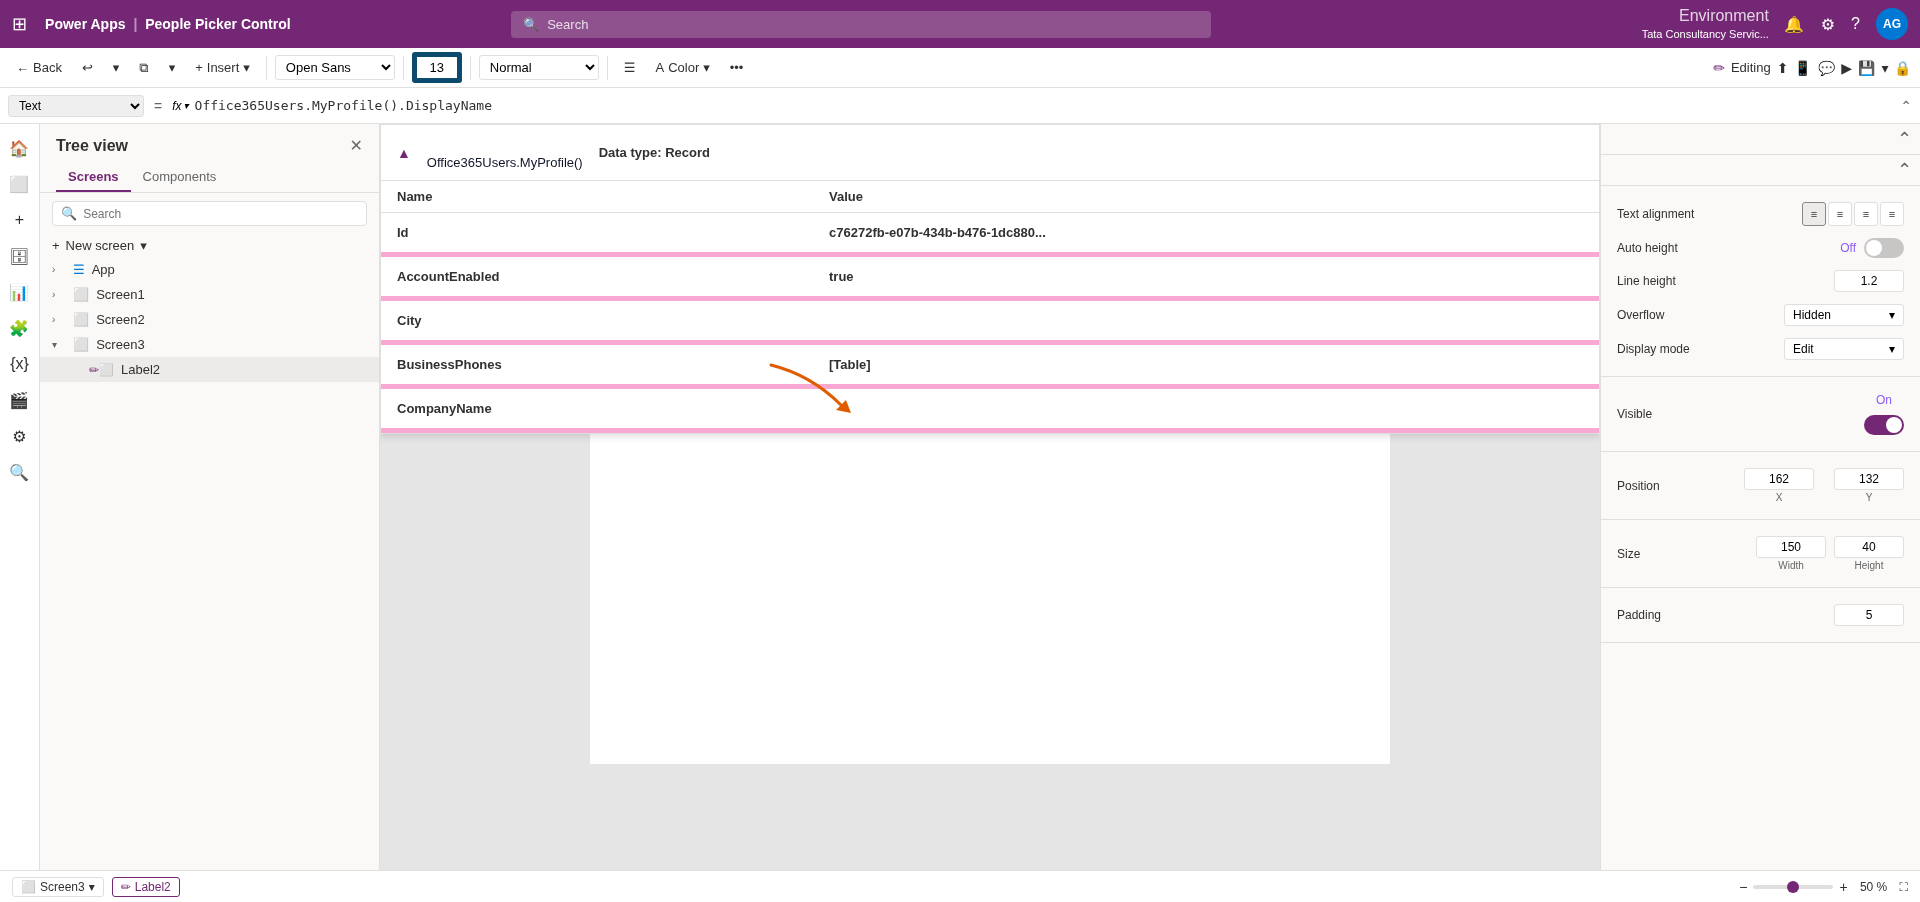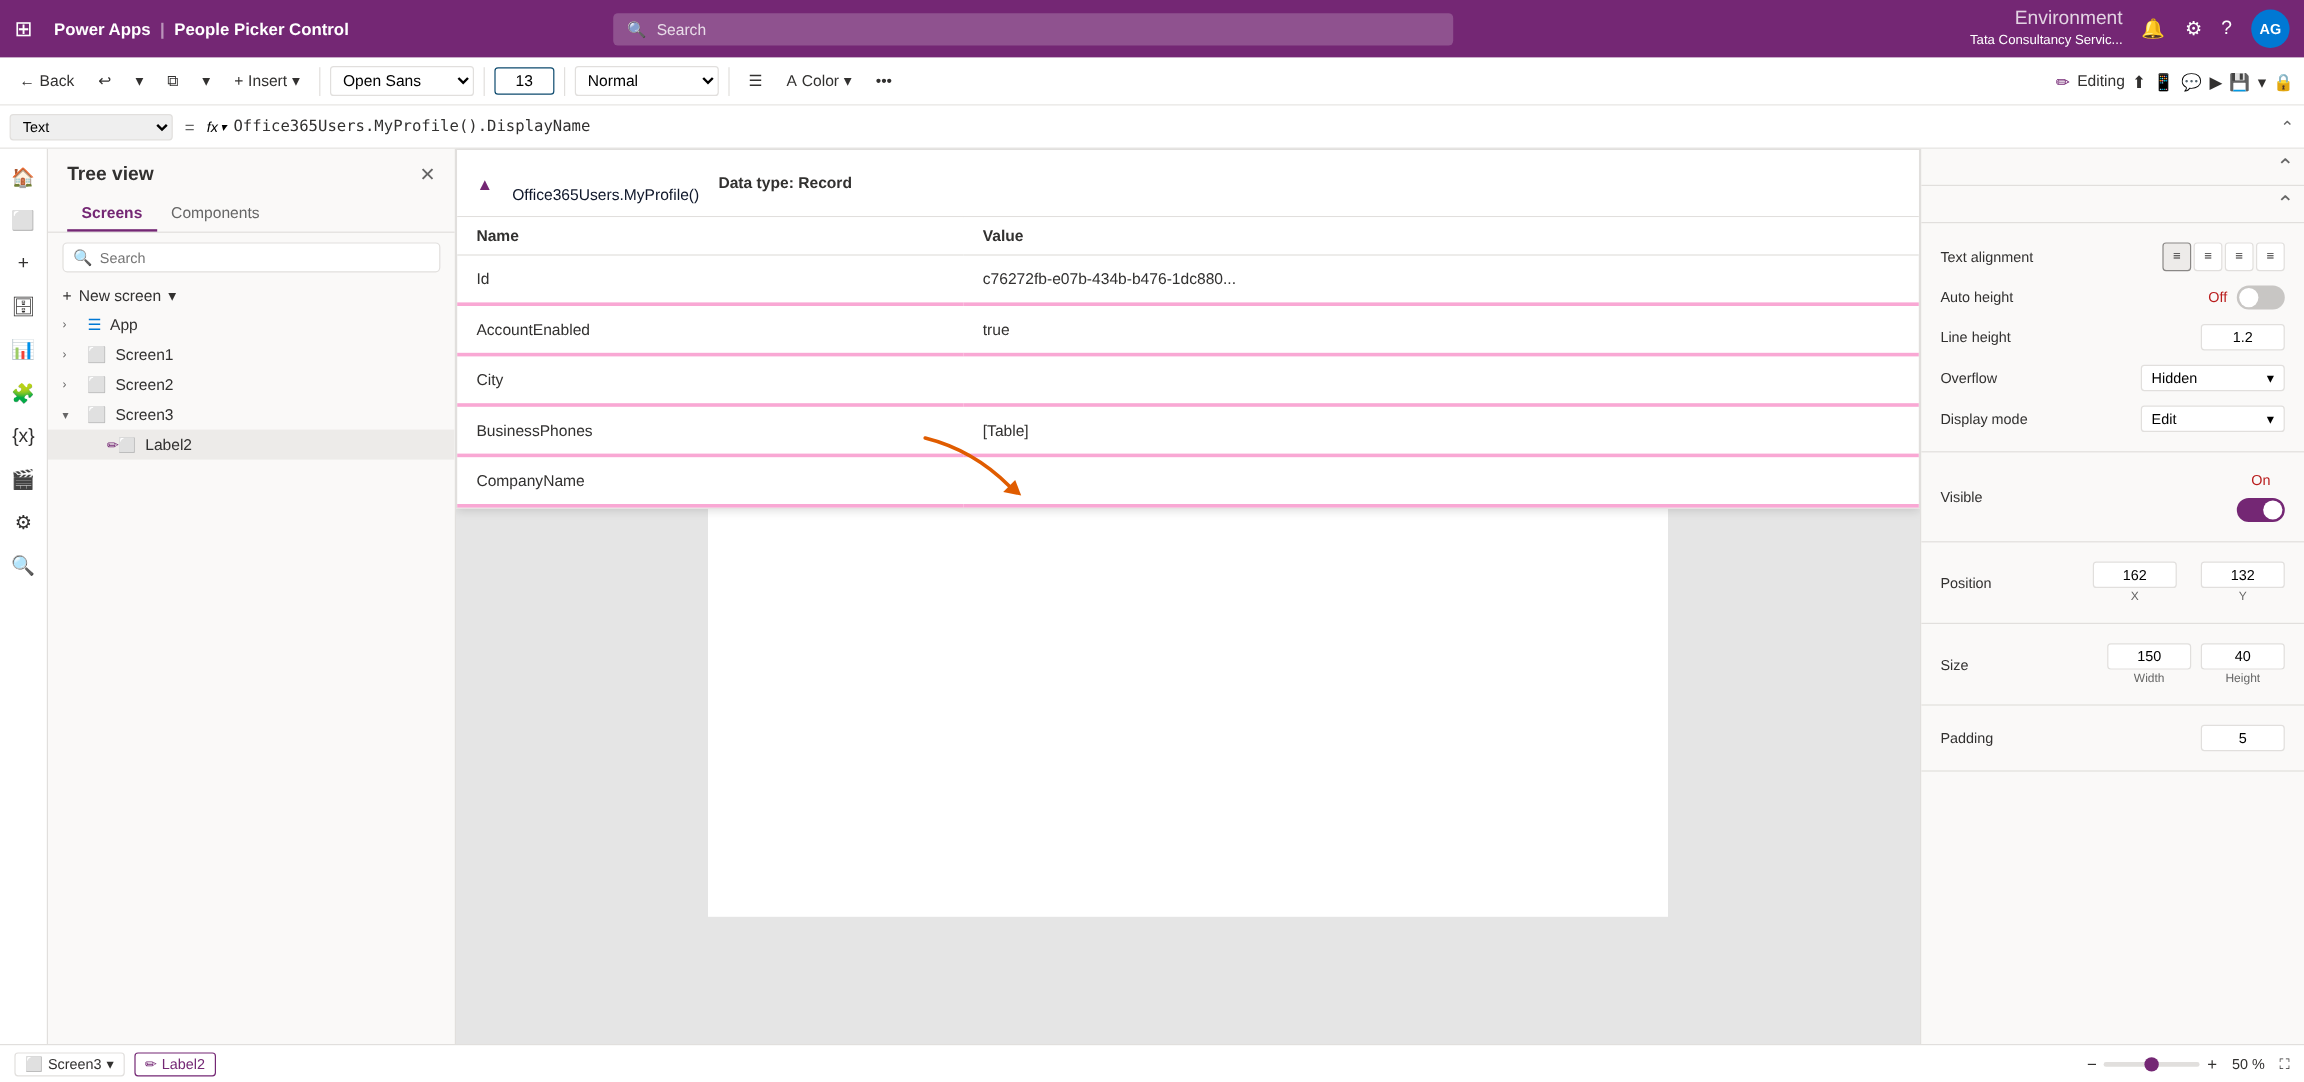--- a/index.html
+++ b/index.html
@@ -56,21 +56,21 @@
       font-size: 13px; color: #323130;
       border: none; background: transparent;
     }
     .toolbar-divider { width: 1px; height: 24px; background: #e1dfdd; margin: 0 4px; }
     .toolbar-select {
       border: 1px solid #e1dfdd; border-radius: 3px;
       padding: 3px 6px; font-size: 13px; min-width: 120px;
       background: white; cursor: pointer;
     }
     .toolbar-number-input {
-      border: 1px solid #0c4a6e; border-radius: 3px;
+      border: 5px solid #0c4a6e; border-radius: 3px;
       padding: 3px 6px; font-size: 13px; width: 50px;
       text-align: center;
     }
     .editing-badge {
       display: flex; align-items: center; gap: 6px;
       color: #323130; font-size: 13px; margin-left: auto;
     }
     .pencil-icon { color: #742774; font-size: 14px; }
 
     
@@ -192,21 +192,22 @@
     .data-pane-datatype span { font-weight: 700; }
     .data-table { width: 100%; border-collapse: collapse; }
     .data-table th {
       text-align: left; padding: 8px 16px;
       font-size: 13px; font-weight: 600; color: #323130;
       border-bottom: 1px solid #e1dfdd;
       background: white;
     }
     .data-table td {
       padding: 12px 16px; font-size: 13px; color: #323130;
-      border-bottom: 3px solid #f9a8d4;
+      border-bottom: 5px solid #f9a8d4;
+      font-weight: bold;
     }
 
     
     .canvas-frame {
       position: absolute;
       top: 300px; left: 50%;
       transform: translateX(-50%);
       width: 800px; height: 340px;
       background: white;
     }
@@ -225,21 +226,21 @@
       border-left: 1px solid #e1dfdd;
       display: flex; flex-direction: column;
       overflow-y: auto;
     }
     .right-panel-section { padding: 10px 16px; border-bottom: 1px solid #e1dfdd; }
     .right-panel-row {
       display: flex; align-items: center; justify-content: space-between;
       padding: 6px 0; min-height: 32px;
     }
     .right-panel-label { font-size: 12px; color: #323130; }
-    .right-panel-value { font-size: 12px; color: #b91c1c; }
+    .right-panel-value { font-size: 12px; color: #8b5cf6; }
     .right-panel-input {
       border: 1px solid #e1dfdd; border-radius: 3px;
       padding: 3px 6px; font-size: 12px; width: 70px;
       text-align: center; background: white;
     }
     .toggle-switch {
       width: 40px; height: 20px; border-radius: 10px;
       display: flex; align-items: center; padding: 2px;
       cursor: pointer; position: relative;
     }

